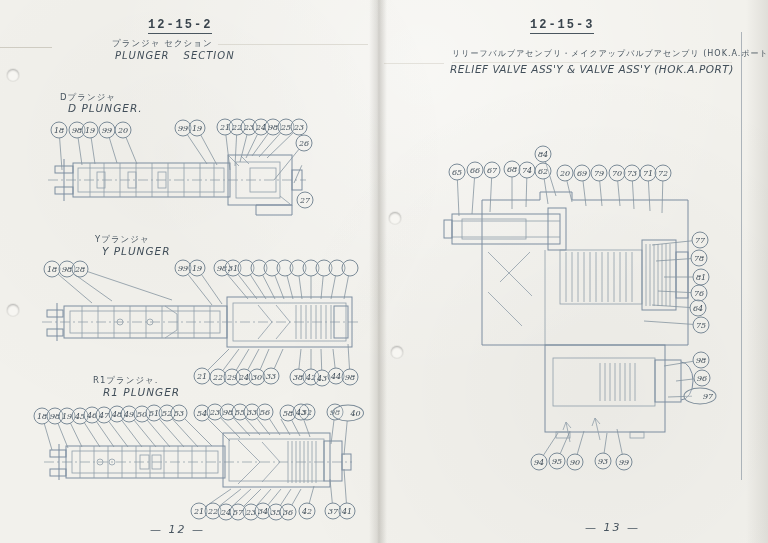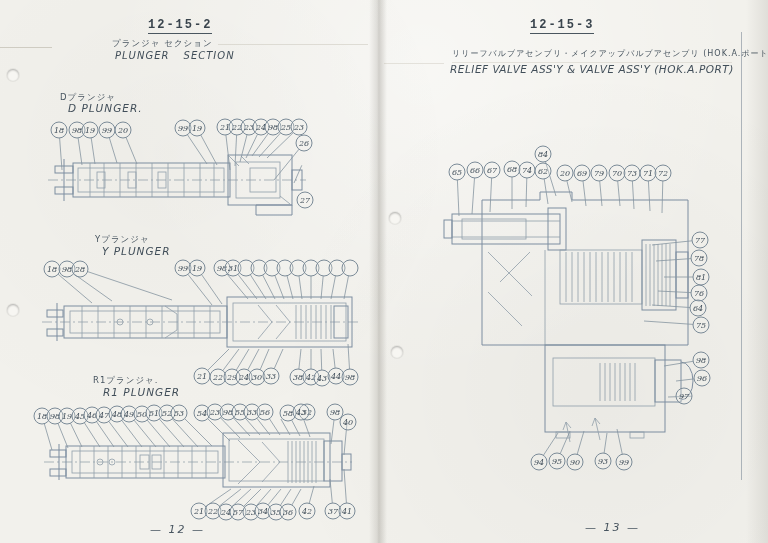--- a/index.html
+++ b/index.html
@@ -396,21 +396,21 @@
     <div class="callout" style="left: 202px; top: 413px;">54</div>
     <div class="callout" style="left: 215px; top: 412px;">23</div>
     <div class="callout" style="left: 228px; top: 412px;">98</div>
     <div class="callout" style="left: 240px; top: 412px;">55</div>
     <div class="callout" style="left: 252px; top: 412px;">33</div>
     <div class="callout" style="left: 265px; top: 412px;">56</div>
     <div class="callout" style="left: 277px; top: 412px; margin-left: 30px;">32</div>
     <div class="callout" style="left: 288px; top: 413px;">58</div>
     <div class="callout" style="left: 301px; top: 412px;">43</div>
     <div class="callout" style="left: 335px; top: 412px;">98</div>
-    <div class="callout" style="left: 348px; top: 422px;">40</div>
+    <div class="callout" style="left: 348px; top: 413px; padding-left: 15px;">40</div>
     <div class="callout" style="left: 199px; top: 511px;">21</div>
     <div class="callout" style="left: 213px; top: 511px;">22</div>
     <div class="callout" style="left: 226px; top: 512px;">24</div>
     <div class="callout" style="left: 238px; top: 512px;">57</div>
     <div class="callout" style="left: 251px; top: 512px;">23</div>
     <div class="callout" style="left: 263px; top: 511px;">34</div>
     <div class="callout" style="left: 276px; top: 512px;">35</div>
     <div class="callout" style="left: 288px; top: 512px;">36</div>
     <div class="callout" style="left: 307px; top: 511px;">42</div>
     <div class="callout" style="left: 333px; top: 511px;">37</div>
@@ -430,19 +430,19 @@
     <div class="callout" style="left: 648px; top: 173px;">71</div>
     <div class="callout" style="left: 663px; top: 173px;">72</div>
     <div class="callout" style="left: 700px; top: 240px;">77</div>
     <div class="callout" style="left: 699px; top: 258px;">78</div>
     <div class="callout" style="left: 701px; top: 277px;">81</div>
     <div class="callout" style="left: 699px; top: 293px;">76</div>
     <div class="callout" style="left: 698px; top: 308px;">64</div>
     <div class="callout" style="left: 701px; top: 325px;">75</div>
     <div class="callout" style="left: 701px; top: 360px;">98</div>
     <div class="callout" style="left: 702px; top: 378px;">96</div>
-    <div class="callout" style="left: 684px; top: 396px;">97</div>
+    <div class="callout" style="left: 700px; top: 396px; padding-left: 16px;">97</div>
     <div class="callout" style="left: 539px; top: 462px; font-style: italic;">94</div>
     <div class="callout" style="left: 557px; top: 461px;">95</div>
     <div class="callout" style="left: 575px; top: 462px;">90</div>
     <div class="callout" style="left: 603px; top: 461px;">93</div>
     <div class="callout" style="left: 624px; top: 462px;">99</div>
   </div>
 
 </body></html>

